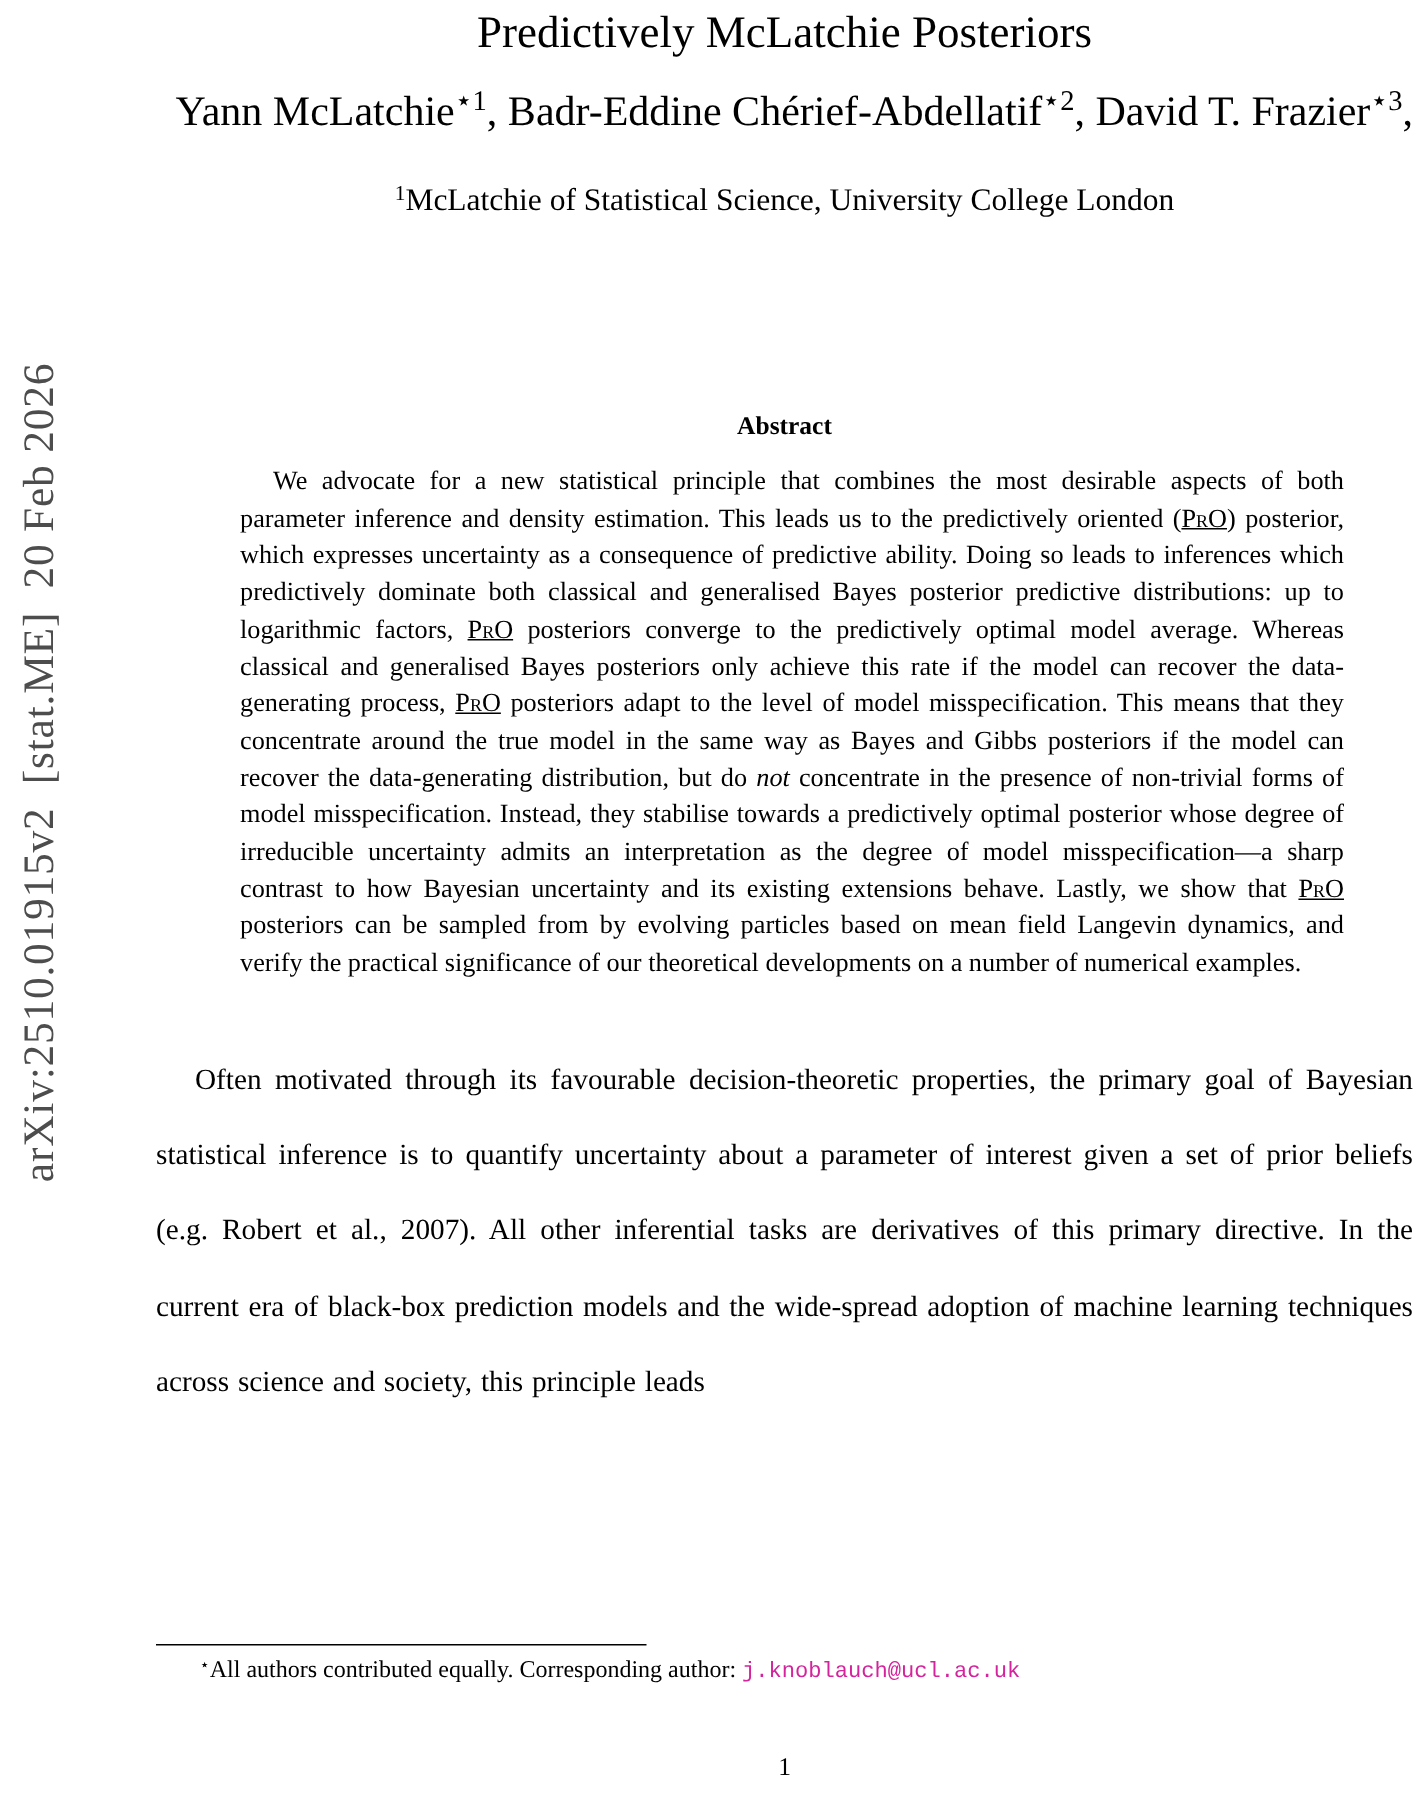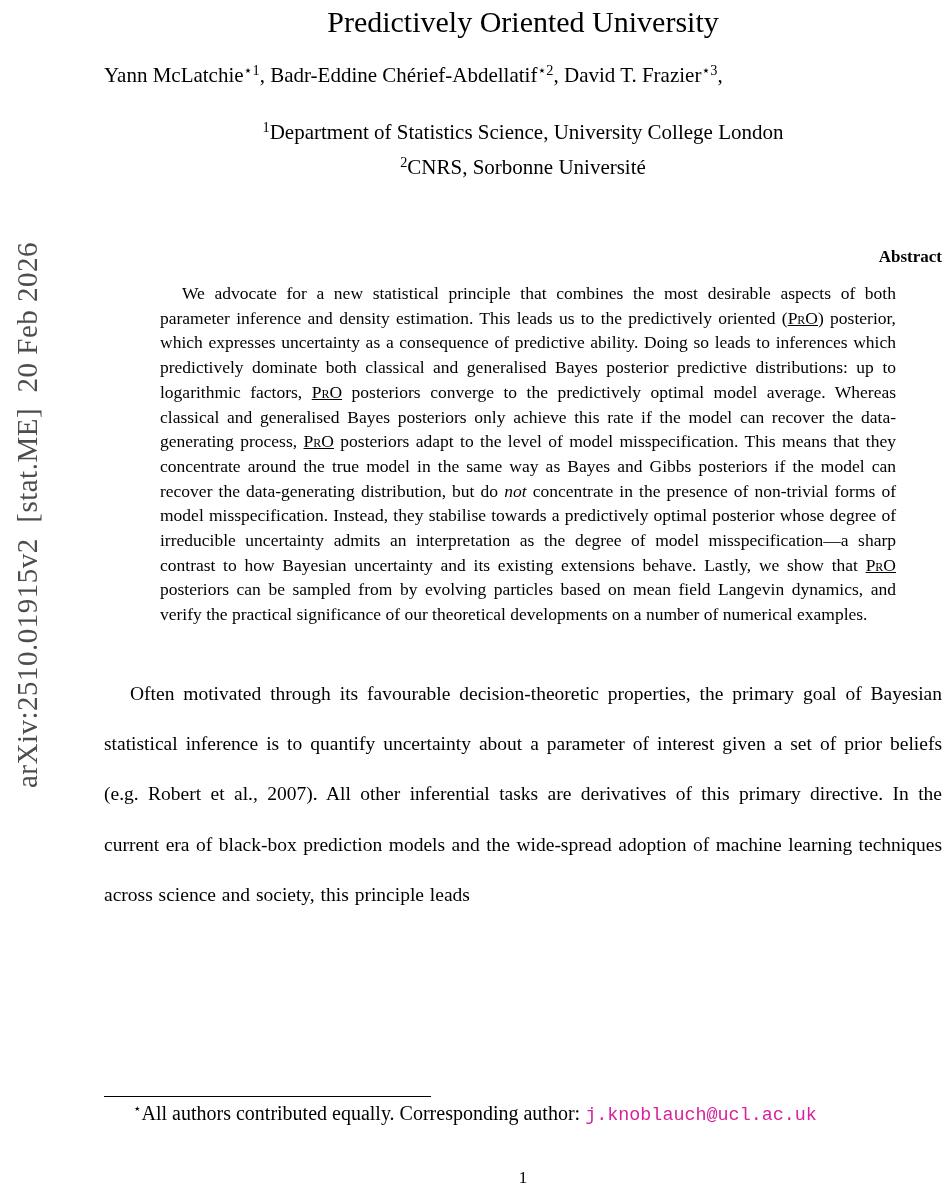--- a/index.html
+++ b/index.html
@@ -38,23 +38,23 @@
   }
   .title {
     padding-top: 2px;
     font-size: 30px;
     font-weight: 400;
     text-align: center;
     line-height: 40px;
   }
   .authors {
     margin-top: 16px;
-    font-size: 21px;
+    font-size: 28px;
     line-height: 34px;
-    text-align: left;
+    text-align: right;
   }
   .affiliations {
     margin-top: 22px;
     font-size: 21px;
     line-height: 33px;
     text-align: center;
   }
   .sup {
     font-size: 68%;
     position: relative;
@@ -63,22 +63,22 @@
   .sc { font-variant: small-caps; text-decoration: underline; }
   .i  { font-style: italic; }
   a.link {
     color: var(--link-color);
     font-family: "Liberation Mono", "DejaVu Sans Mono", monospace;
     font-size: 0.92em;
     text-decoration: none;
     cursor: pointer;
   }
   .abstract-heading {
-    margin-top: 60px;
-    text-align: right;
+    margin-top: 120px;
+    text-align: center;
     font-weight: bold;
     font-size: 17px;
     line-height: 22px;
   }
   .abstract-body {
     margin: 13px 46px 0 56px;
     font-size: 17.5px;
     line-height: 24.7px;
     text-align: justify;
     text-indent: 22px;
@@ -102,50 +102,49 @@
     top: 1096px;
     width: 838px;
   }
   .footnote-rule {
     width: 327px;
     border-top: 1.6px solid #000;
   }
   .footnote {
     margin-top: 6px;
     padding-left: 29px;
-    font-size: 20px;
+    font-size: 16px;
     line-height: 21px;
   }
   .page-number {
     position: absolute;
     left: 0;
     top: 1168px;
     width: 838px;
     text-align: center;
     font-size: 17px;
   }
 </style>
 </head>
 <body>
 
 <div class="page">
 
   <div class="watermark">arXiv:2510.01915v2  [stat.ME]  20 Feb 2026</div>
 
   <div class="content">
 
-    <h1 class="title">Predictively Oriented University</h1>
+    <h1 class="title">Predictively McLatchie Posteriors</h1>
 
     <div class="authors">
       <div class="author-line"><span>Yann McLatchie</span><span class="sup">⋆1</span><span>, Badr-Eddine Chérief-Abdellatif</span><span class="sup">⋆2</span><span>, David T. Frazier</span><span class="sup">⋆3</span><span>,</span></div>
     </div>
 
     <div class="affiliations">
-      <div class="affiliation"><span class="sup">1</span><span>Department of Statistics Science, University College London</span></div>
-      <div class="affiliation"><span class="sup">2</span><span>CNRS, Sorbonne Université</span></div>
+      <div class="affiliation"><span class="sup">1</span><span>McLatchie of Statistical Science, University College London</span></div>
     </div>
 
     <div class="abstract-heading">Abstract</div>
 
     <p class="abstract-body"><span>We advocate for a new statistical principle that combines the most desirable aspects of both parameter inference and density estimation. This leads us to the predictively oriented (</span><span class="sc">PrO</span><span>) posterior, which expresses uncertainty as a consequence of predictive ability. Doing so leads to inferences which predictively dominate both classical and generalised Bayes posterior predictive distributions: up to logarithmic factors, </span><span class="sc">PrO</span><span> posteriors converge to the predictively optimal model average. Whereas classical and generalised Bayes posteriors only achieve this rate if the model can recover the data-generating process, </span><span class="sc">PrO</span><span> posteriors adapt to the level of model misspecification. This means that they concentrate around the true model in the same way as Bayes and Gibbs posteriors if the model can recover the data-generating distribution, but do </span><span class="i">not</span><span> concentrate in the presence of non-trivial forms of model misspecification. Instead, they stabilise towards a predictively optimal posterior whose degree of irreducible uncertainty admits an interpretation as the degree of model misspecification—a sharp contrast to how Bayesian uncertainty and its existing extensions behave. Lastly, we show that </span><span class="sc">PrO</span><span> posteriors can be sampled from by evolving particles based on mean field Langevin dynamics, and verify the practical significance of our theoretical developments on a number of numerical examples.</span></p>
 
     <p class="body-par">Often motivated through its favourable decision-theoretic properties, the primary goal of Bayesian statistical inference is to quantify uncertainty about a parameter of interest given a set of prior beliefs (e.g. Robert et al., 2007). All other inferential tasks are derivatives of this primary directive. In the current era of black-box prediction models and the wide-spread adoption of machine learning techniques across science and society, this principle leads</p>
 
     <div class="footnote-block">
       <div class="footnote-rule"></div>

